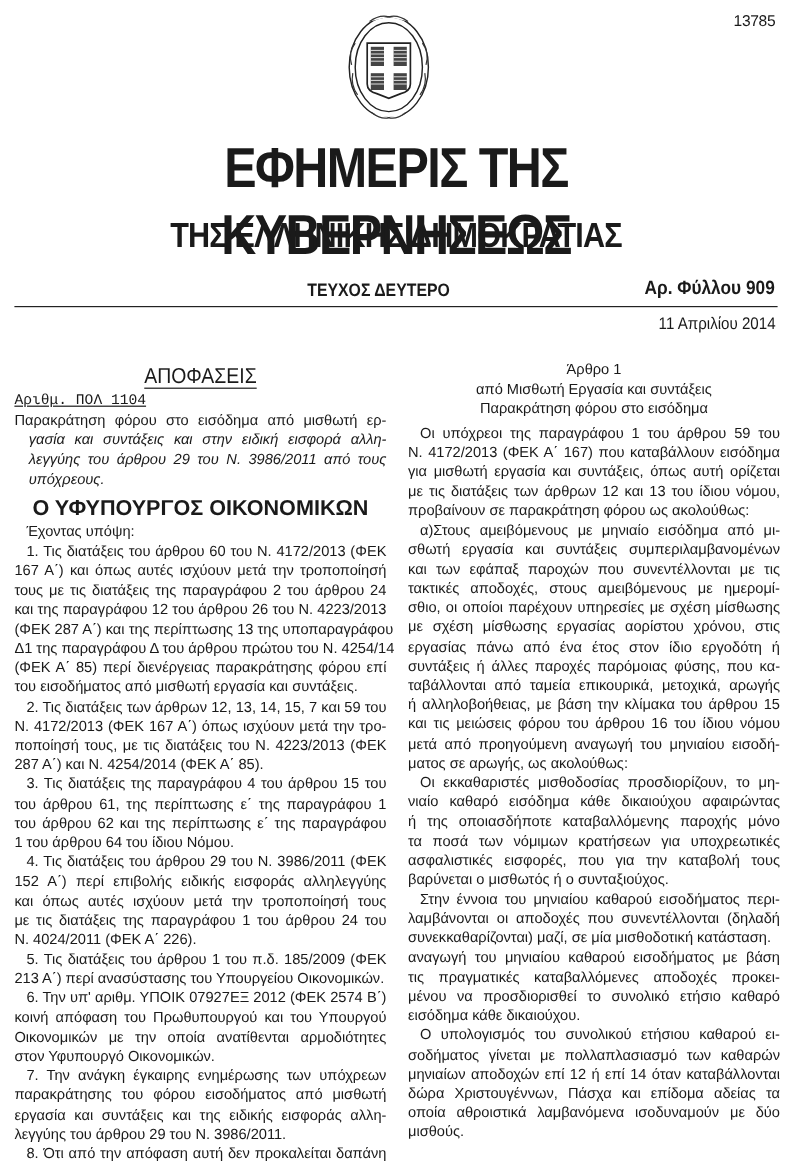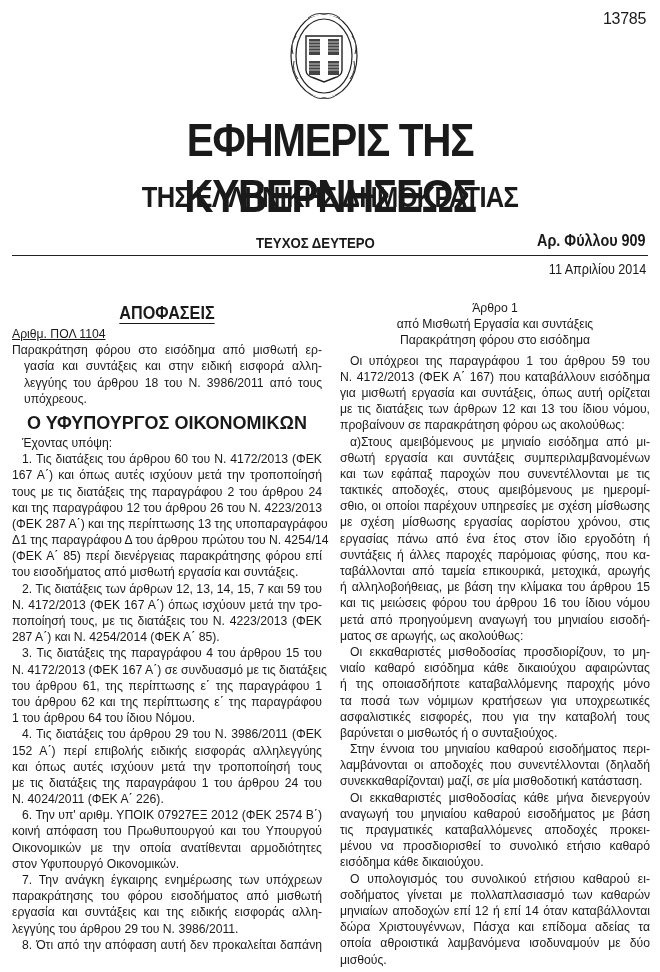--- a/index.html
+++ b/index.html
@@ -1,36 +1,36 @@
 <!DOCTYPE html>
 <html><head>
 <meta charset="utf-8">
 <style>
   html, body { margin: 0; padding: 0; background: #ffffff; }
   body { width: 660px; height: 972px; position: relative; overflow: hidden; color: #1a1a1a; font-family: "Liberation Sans", sans-serif; }
-  .page-number { position: absolute; right: 14px; top: 10px; font-size: 16px; letter-spacing: -0.3px; }
+  .page-number { position: absolute; right: 14px; top: 10px; font-size: 13px; letter-spacing: -0.3px; }
   .emblem { position: absolute; left: 286px; top: 6px; width: 76px; height: 98px; }
   .masthead-title { position: absolute; left: 0; width: 660px; top: 112px; text-align: center; font-weight: bold; font-size: 47px; letter-spacing: -1.5px; transform: scaleX(0.86); transform-origin: center; line-height: 56px; }
   .masthead-subtitle { position: absolute; left: 0; width: 660px; top: 180px; text-align: center; font-weight: bold; font-size: 29px; letter-spacing: -0.8px; transform: scaleX(0.88); transform-origin: center; line-height: 34px; }
   .issue-series { position: absolute; left: 256px; top: 234px; font-weight: bold; font-size: 15px; transform: scaleX(0.88); transform-origin: left; }
   .sheet-number { position: absolute; right: 14px; top: 232px; font-weight: bold; font-size: 16px; transform: scaleX(0.9); transform-origin: right; }
   .header-rule { position: absolute; left: 12px; right: 12px; top: 255px; height: 0; border-top: 1.5px solid #222; }
   .issue-date { position: absolute; right: 14px; top: 261px; font-size: 14px; transform: scaleX(0.9); transform-origin: right; }
 
   .col { position: absolute; top: 300px; width: 310px; font-size: 12.2px; line-height: 16.2px; }
   .col-left { left: 12px; }
   .col-right { left: 340px; }
   .ln { display: block; text-align: justify; text-align-last: justify; white-space: nowrap; height: 16.2px; overflow: visible; }
   .ln.last { text-align-last: left; }
   .ln.center { text-align: center; text-align-last: center; }
   .ln.indent { padding-left: 10px; }
-  .ln.hang { padding-left: 12px; }
-  .section-heading { display: block; text-align: center; font-weight: bold; font-size: 18px; line-height: 22px; margin: 2px 0 2px 0; }
+  .ln.hang { padding-left: 12px; font-style: italic; }
+  .section-heading { display: block; text-align: center; font-weight: normal; font-size: 18px; line-height: 22px; margin: 2px 0 2px 0; }
   .section-heading span { text-decoration: underline; text-underline-offset: 4px; transform: scaleX(0.9); display: inline-block; }
-  .decision-number { display: block; text-decoration: underline; height: 16.2px; }
+  .decision-number { display: block; text-decoration: underline; height: 16.2px; font-family: Liberation Mono, monospace; }
   .minister-heading { display: block; text-align: center; font-weight: bold; font-size: 18px; line-height: 16px; margin: 8px 0 4px 0; }
   .article-block { margin-top: 0px; margin-bottom: 4px; }
 </style>
 </head>
 <body>
 
 <div class="page-number">13785</div>
 
 <svg class="emblem" viewBox="0 0 76 98">
   <g fill="none" stroke="#222" stroke-width="1.2">
@@ -78,21 +78,21 @@
 <div class="sheet-number">Αρ. Φύλλου 909</div>
 <div class="header-rule"></div>
 <div class="issue-date">11 Απριλίου 2014</div>
 
 <div class="col col-left">
   <div class="section-heading"><span>ΑΠΟΦΑΣΕΙΣ</span></div>
   <span class="decision-number">Αριθμ. ΠΟΛ 1104</span>
   <div id="decision-title">
       <span class="ln">Παρακράτηση φόρου στο εισόδημα από μισθωτή ερ-</span>
       <span class="ln hang">γασία και συντάξεις και στην ειδική εισφορά αλλη-</span>
-      <span class="ln hang">λεγγύης του άρθρου 18 του Ν. 3986/2011 από τους</span>
+      <span class="ln hang">λεγγύης του άρθρου 29 του Ν. 3986/2011 από τους</span>
       <span class="ln hang last">υπόχρεους.</span>
     </div>
   <div class="minister-heading">Ο ΥΦΥΠΟΥΡΓΟΣ ΟΙΚΟΝΟΜΙΚΩΝ</div>
   <span class="ln indent last">Έχοντας υπόψη:</span>
   <div id="left-paragraphs">
       <div>
         <span class="ln indent">1. Τις διατάξεις του άρθρου 60 του Ν. 4172/2013 (ΦΕΚ</span>
         <span class="ln">167 Α΄) και όπως αυτές ισχύουν μετά την τροποποίησή</span>
         <span class="ln">τους με τις διατάξεις της παραγράφου 2 του άρθρου 24</span>
         <span class="ln">και της παραγράφου 12 του άρθρου 26 του Ν. 4223/2013</span>
@@ -102,31 +102,34 @@
         <span class="ln last">του εισοδήματος από μισθωτή εργασία και συντάξεις.</span>
       </div>
       <div>
         <span class="ln indent">2. Τις διατάξεις των άρθρων 12, 13, 14, 15, 7 και 59 του</span>
         <span class="ln">Ν. 4172/2013 (ΦΕΚ 167 Α΄) όπως ισχύουν μετά την τρο-</span>
         <span class="ln">ποποίησή τους, με τις διατάξεις του Ν. 4223/2013 (ΦΕΚ</span>
         <span class="ln last">287 Α΄) και Ν. 4254/2014 (ΦΕΚ Α΄ 85).</span>
       </div>
       <div>
         <span class="ln indent">3. Τις διατάξεις της παραγράφου 4 του άρθρου 15 του</span>
-        <span class="ln">Ν. 4172/2013 (ΦΕΚ 167 Α΄) σε συνδυασμό με τις διατάξεις</span>
         <span class="ln">του άρθρου 61, της περίπτωσης ε΄ της παραγράφου 1</span>
         <span class="ln">του άρθρου 62 και της περίπτωσης ε΄ της παραγράφου</span>
         <span class="ln last">1 του άρθρου 64 του ίδιου Νόμου.</span>
       </div>
       <div>
         <span class="ln indent">4. Τις διατάξεις του άρθρου 29 του Ν. 3986/2011 (ΦΕΚ</span>
         <span class="ln">152 Α΄) περί επιβολής ειδικής εισφοράς αλληλεγγύης</span>
         <span class="ln">και όπως αυτές ισχύουν μετά την τροποποίησή τους</span>
         <span class="ln">με τις διατάξεις της παραγράφου 1 του άρθρου 24 του</span>
         <span class="ln last">Ν. 4024/2011 (ΦΕΚ Α΄ 226).</span>
+      </div>
+      <div>
+        <span class="ln indent">5. Τις διατάξεις του άρθρου 1 του π.δ. 185/2009 (ΦΕΚ</span>
+        <span class="ln last">213 Α΄) περί ανασύστασης του Υπουργείου Οικονομικών.</span>
       </div>
       <div>
         <span class="ln indent">6. Την υπ' αριθμ. ΥΠΟΙΚ 07927ΕΞ 2012 (ΦΕΚ 2574 Β΄)</span>
         <span class="ln">κοινή απόφαση του Πρωθυπουργού και του Υπουργού</span>
         <span class="ln">Οικονομικών με την οποία ανατίθενται αρμοδιότητες</span>
         <span class="ln last">στον Υφυπουργό Οικονομικών.</span>
       </div>
       <div>
         <span class="ln indent">7. Την ανάγκη έγκαιρης ενημέρωσης των υπόχρεων</span>
         <span class="ln">παρακράτησης του φόρου εισοδήματος από μισθωτή</span>
@@ -177,21 +180,20 @@
         <span class="ln">τα ποσά των νόμιμων κρατήσεων για υποχρεωτικές</span>
         <span class="ln">ασφαλιστικές εισφορές, που για την καταβολή τους</span>
         <span class="ln last">βαρύνεται ο μισθωτός ή ο συνταξιούχος.</span>
       </div>
       <div>
         <span class="ln indent">Στην έννοια του μηνιαίου καθαρού εισοδήματος περι-</span>
         <span class="ln">λαμβάνονται οι αποδοχές που συνεντέλλονται (δηλαδή</span>
         <span class="ln last">συνεκκαθαρίζονται) μαζί, σε μία μισθοδοτική κατάσταση.</span>
       </div>
       <div>
-        <span class="ln indent">Οι εκκαθαριστές μισθοδοσίας κάθε μήνα διενεργούν</span>
         <span class="ln">αναγωγή του μηνιαίου καθαρού εισοδήματος με βάση</span>
         <span class="ln">τις πραγματικές καταβαλλόμενες αποδοχές προκει-</span>
         <span class="ln">μένου να προσδιορισθεί το συνολικό ετήσιο καθαρό</span>
         <span class="ln last">εισόδημα κάθε δικαιούχου.</span>
       </div>
       <div>
         <span class="ln indent">Ο υπολογισμός του συνολικού ετήσιου καθαρού ει-</span>
         <span class="ln">σοδήματος γίνεται με πολλαπλασιασμό των καθαρών</span>
         <span class="ln">μηνιαίων αποδοχών επί 12 ή επί 14 όταν καταβάλλονται</span>
         <span class="ln">δώρα Χριστουγέννων, Πάσχα και επίδομα αδείας τα</span>

